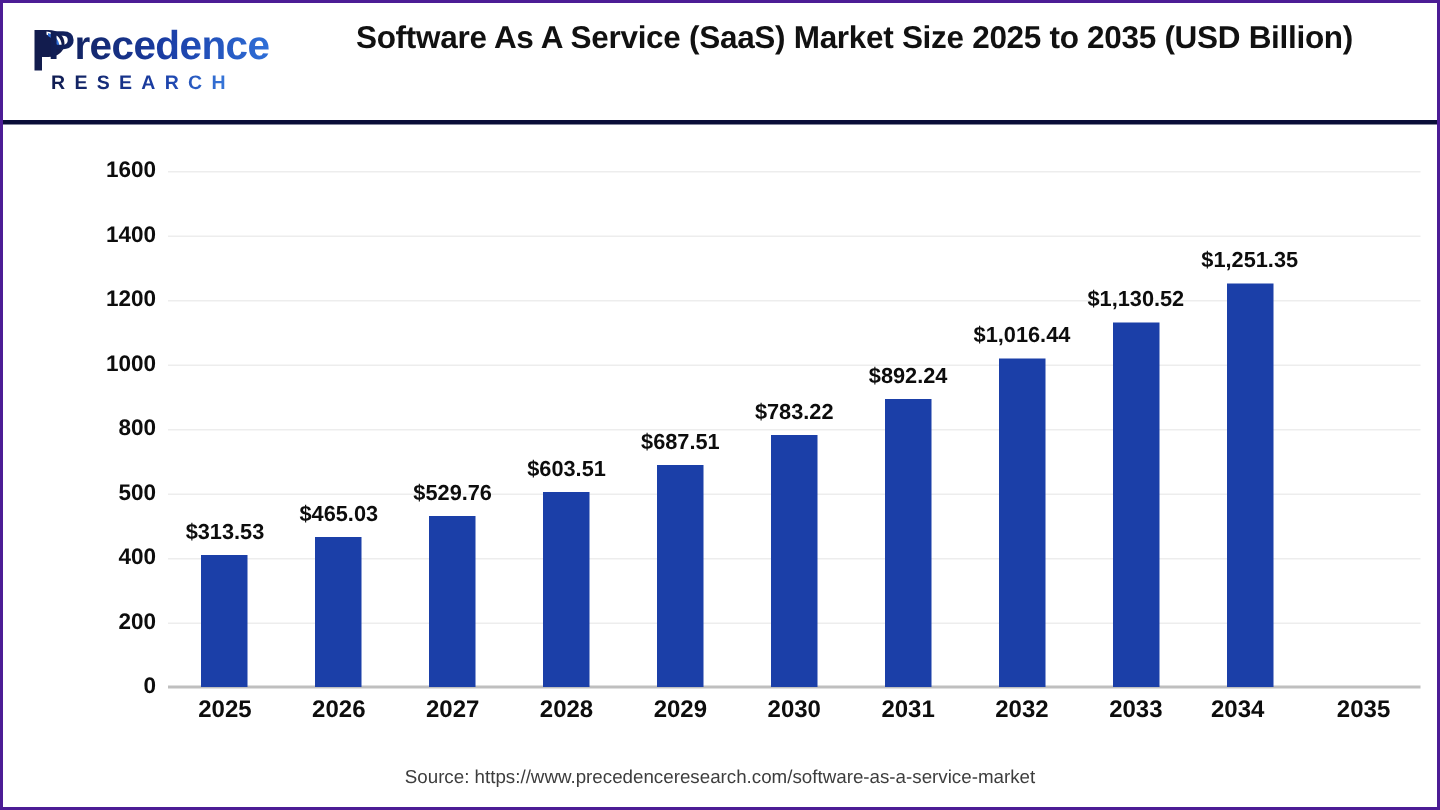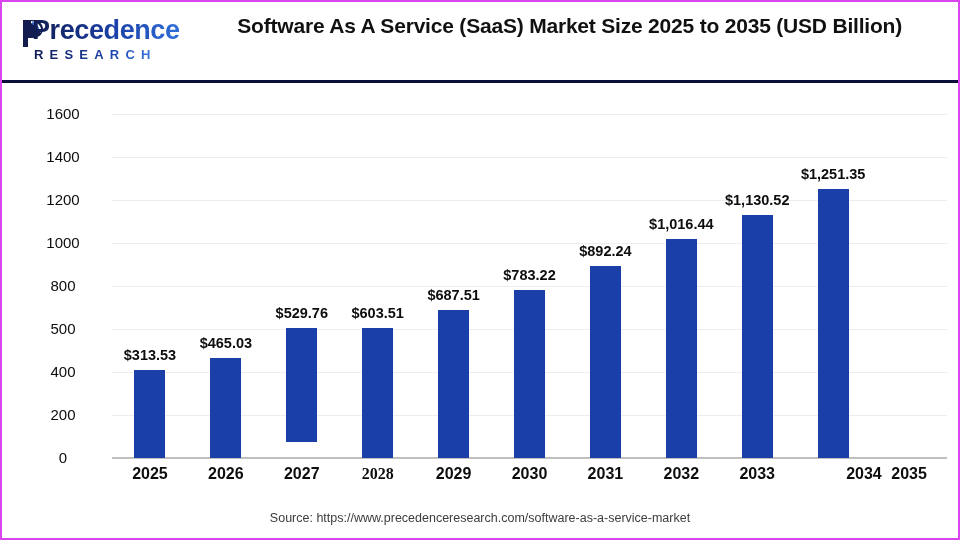--- a/index.html
+++ b/index.html
@@ -11,21 +11,21 @@
   body {
     font-family: "Liberation Sans", sans-serif;
   }
 
   #figure {
     position: relative;
     width: 960px;
     height: 540px;
     box-sizing: border-box;
     background: #ffffff;
-    border: 2px solid #d946ef;
+    border: 2px solid #4c1d95;
     overflow: hidden;
   }
 
   
   #header {
     position: absolute;
     left: 0; top: 0;
     width: 956px;
     height: 78px;
   }
@@ -115,23 +115,23 @@
   }
   .gridline.baseline {
     background: #bfbfbf;
     height: 2px;
   }
 
   .ytick {
     position: absolute;
     left: 20px;
     width: 82px;
-    text-align: center;
+    text-align: right;
     font-size: 15px;
-    font-weight: normal;
+    font-weight: bold;
     color: #0d0d0d;
     line-height: 16px;
   }
 
   #bars {
     position: absolute;
     left: 110px;
     top: 0;
     width: 835px;
     height: 455px;
@@ -235,25 +235,25 @@
         <div class="bar-slot" style="left: 0px; width: 75.9091px; bottom: 80px; height: 344px;">
           <div class="bar" title="$408.21" style="height: 87.7651px; left: 22.4545px;"></div>
           <div class="bar-label" style="bottom: 94.7651px; left: -14.0455px;">$313.53</div>
         </div>
         <div class="xtick" style="left: 75.9091px; width: 75.9091px;">2026</div>
         <div class="bar-slot" style="left: 75.9091px; width: 75.9091px; bottom: 80px; height: 344px;">
           <div class="bar" title="$465.03" style="height: 99.9814px; left: 22.4545px;"></div>
           <div class="bar-label" style="bottom: 106.981px; left: -14.0455px;">$465.03</div>
         </div>
         <div class="xtick" style="left: 151.818px; width: 75.9091px;">2027</div>
-        <div class="bar-slot" style="left: 151.818px; width: 75.9091px; bottom: 96px; height: 344px;">
+        <div class="bar-slot" style="left: 151.818px; width: 75.9091px; bottom: 80px; height: 344px;">
           <div class="bar" title="$529.76" style="height: 113.898px; left: 22.4545px;"></div>
           <div class="bar-label" style="bottom: 120.898px; left: -14.0455px;">$529.76</div>
         </div>
-        <div class="xtick" style="left: 227.727px; width: 75.9091px; font-family: Liberation Serif, serif;">2028</div>
+        <div class="xtick" style="left: 227.727px; width: 75.9091px;">2028</div>
         <div class="bar-slot" style="left: 227.727px; width: 75.9091px; bottom: 80px; height: 344px;">
           <div class="bar" title="$603.51" style="height: 129.755px; left: 22.4545px;"></div>
           <div class="bar-label" style="bottom: 136.755px; left: -14.0455px;">$603.51</div>
         </div>
         <div class="xtick" style="left: 303.636px; width: 75.9091px;">2029</div>
         <div class="bar-slot" style="left: 303.636px; width: 75.9091px; bottom: 80px; height: 344px;">
           <div class="bar" title="$687.51" style="height: 147.815px; left: 22.4545px;"></div>
           <div class="bar-label" style="bottom: 154.815px; left: -14.0455px;">$687.51</div>
         </div>
         <div class="xtick" style="left: 379.545px; width: 75.9091px;">2030</div>
@@ -269,21 +269,21 @@
         <div class="xtick" style="left: 531.364px; width: 75.9091px;">2032</div>
         <div class="bar-slot" style="left: 531.364px; width: 75.9091px; bottom: 80px; height: 344px;">
           <div class="bar" title="$1,016.44" style="height: 218.535px; left: 22.4545px;"></div>
           <div class="bar-label" style="bottom: 225.535px; left: -14.0455px;">$1,016.44</div>
         </div>
         <div class="xtick" style="left: 607.273px; width: 75.9091px;">2033</div>
         <div class="bar-slot" style="left: 607.273px; width: 75.9091px; bottom: 80px; height: 344px;">
           <div class="bar" title="$1,130.52" style="height: 243.062px; left: 22.4545px;"></div>
           <div class="bar-label" style="bottom: 250.062px; left: -14.0455px;">$1,130.52</div>
         </div>
-        <div class="xtick" style="left: 714px; width: 75.9091px;">2034</div>
+        <div class="xtick" style="left: 655px; width: 75.9091px; text-align: right;">2034</div>
         <div class="bar-slot" style="left: 683.182px; width: 75.9091px; bottom: 80px; height: 344px;">
           <div class="bar" title="$1,251.35" style="height: 269.04px; left: 22.4545px;"></div>
           <div class="bar-label" style="bottom: 276.04px; left: -14.0455px;">$1,251.35</div>
         </div>
         <div class="xtick" style="left: 759.091px; width: 75.9091px;">2035</div>
       </div>
   </div>
 
   <div id="source">Source: https://www.precedenceresearch.com/software-as-a-service-market</div>
 </div>

